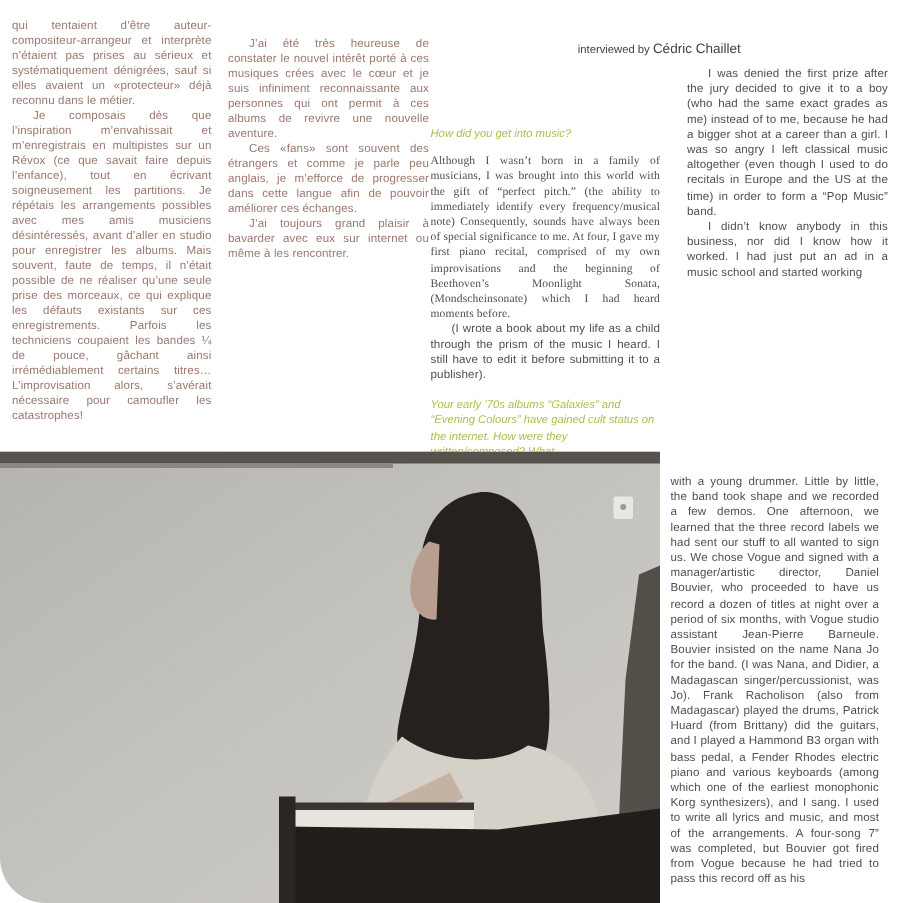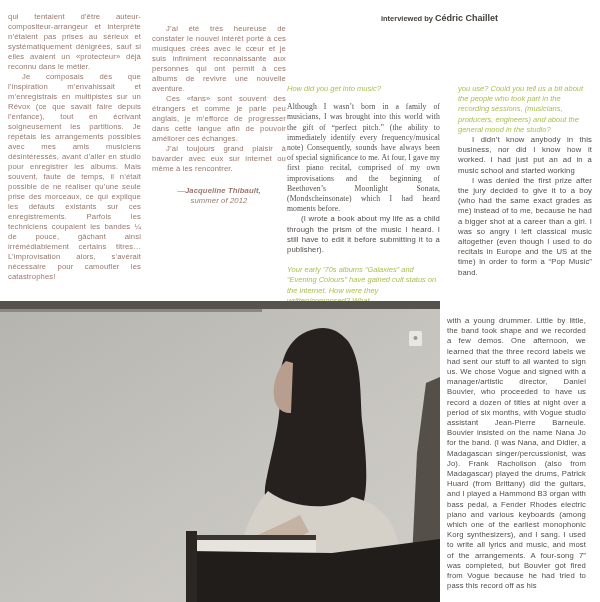--- a/index.html
+++ b/index.html
@@ -1,81 +1,76 @@
 <!DOCTYPE html>
 <html><head>
 <meta charset="utf-8">
 <style>
   html,body{margin:0;padding:0;}
   body{
     width:600px;height:602px;background:#ffffff;
     font-family:"Liberation Sans", sans-serif;
     -webkit-font-smoothing:antialiased;
   }
-  .page{position:relative;width:600px;height:602px;background:#ffffff;overflow:hidden;}
+  .page{position:relative;width:600px;height:602px;background:#ffffff;overflow:hidden;border-radius:30px;}
   .col{position:absolute;text-align:justify;}
   p{margin:0;padding:0;}
   .fr{color:#9a786e;font-size:7.7px;line-height:10px;letter-spacing:.1px;}
   .en{color:#524e4b;font-size:7.7px;line-height:10.2px;letter-spacing:.1px;}
   .q{color:#a9bf4f;font-style:italic;font-size:7.5px;line-height:10.2px;text-align:left;margin-top:40px;}
   .ind{text-indent:14px;}
   .gap-s{margin-top:8px;font-family:Liberation Serif, serif;}
   .gap-m{margin-top:10px;}
   .col-a{left:8px;top:12px;width:133px;}
   .col-b{left:152px;top:24px;width:134px;}
   .col-c{left:287px;top:44px;width:153px;}
   .col-d{left:458px;top:44px;width:134px;}
   .col-e{left:447px;top:316px;width:139px;}
   .header{position:absolute;left:287px;top:10px;width:305px;text-align:center;color:#38332f;}
   .header .title{font-weight:bold;font-size:10px;letter-spacing:.2px;}
-  .header .byline{font-size:7.5px;margin-top:3px;color:#45403c;font-weight:bold;}
+  .header .byline{font-size:7.5px;margin-top:17px;color:#45403c;}
   .header .byline .name{font-size:9px;}
   .signature{margin-top:12px;text-align:center;font-style:italic;text-indent:0;}
   .signature .sig-name{font-weight:bold;}
   .photo{position:absolute;left:0;top:301px;width:440px;height:301px;}
   .photo svg{display:block;width:440px;height:301px;}
 </style>
 </head>
 <body>
 
 <div class="page">
 
   <div class="col col-a fr">
     <p>qui tentaient d’être auteur-compositeur-arrangeur et interprète n’étaient pas prises au sérieux et systématiquement dénigrées, sauf si elles avaient un «protecteur» déjà reconnu dans le métier.</p>
     <p class="ind">Je composais dès que l’inspiration m’envahissait et m’enregistrais en multipistes sur un Révox (ce que savait faire depuis l’enfance), tout en écrivant soigneusement les partitions. Je répétais les arrangements possibles avec mes amis musiciens désintéressés, avant d’aller en studio pour enregistrer les albums. Mais souvent, faute de temps, il n’était possible de ne réaliser qu’une seule prise des morceaux, ce qui explique les défauts existants sur ces enregistrements. Parfois les techniciens coupaient les bandes ¼ de pouce, gâchant ainsi irrémédiablement certains titres… L’improvisation alors, s’avérait nécessaire pour camoufler les catastrophes!</p>
   </div>
 
   <div class="col col-b fr">
     <p class="ind">J’ai été très heureuse de constater le nouvel intérêt porté à ces musiques crées avec le cœur et je suis infiniment reconnaissante aux personnes qui ont permit à ces albums de revivre une nouvelle aventure.</p>
     <p class="ind">Ces «fans» sont souvent des étrangers et comme je parle peu anglais, je m’efforce de progresser dans cette langue afin de pouvoir améliorer ces échanges.</p>
     <p class="ind">J’ai toujours grand plaisir à bavarder avec eux sur internet ou même à les rencontrer.</p>
-    <div class="signature">
-      <div class="sig-name">—Jacqueline Thibault,</div>
-      <div>summer of 2012</div>
-    </div>
   </div>
 
   <div class="header">
     <div class="byline">
       <span>interviewed by</span>
       <span class="name">Cédric Chaillet</span>
     </div>
   </div>
 
   <div class="col col-c">
     <p class="q">How did you get into music?</p>
     <p class="en gap-s">Although I wasn’t born in a family of musicians, I was brought into this world with the gift of “perfect pitch.” (the ability to immediately identify every frequency/musical note) Consequently, sounds have always been of special significance to me. At four, I gave my first piano recital, comprised of my own improvisations and the beginning of Beethoven’s Moonlight Sonata, (Mondscheinsonate) which I had heard moments before.</p>
     <p class="en ind">(I wrote a book about my life as a child through the prism of the music I heard. I still have to edit it before submitting it to a publisher).</p>
     <p class="q gap-m">Your early ’70s albums “Galaxies” and “Evening Colours” have gained cult status on the internet. How were they written/composed? What instruments/equipment did</p>
   </div>
 
   <div class="col col-d">
-    <p class="q">you use? Could you tell us a bit about the people who took part in the recording sessions, (musicians, producers, engineers) and about the general mood in the studio?</p>
+    <p class="en ind">I was denied the first prize after the jury decided to give it to a boy (who had the same exact grades as me) instead of to me, because he had a bigger shot at a career than a girl. I was so angry I left classical music altogether (even though I used to do recitals in Europe and the US at the time) in order to form a “Pop Music” band.</p>
     <p class="en ind">I didn’t know anybody in this business, nor did I know how it worked. I had just put an ad in a music school and started working</p>
-    <p class="en ind">I was denied the first prize after the jury decided to give it to a boy (who had the same exact grades as me) instead of to me, because he had a bigger shot at a career than a girl. I was so angry I left classical music altogether (even though I used to do recitals in Europe and the US at the time) in order to form a “Pop Music” band.</p>
   </div>
 
   <div class="photo">
     <svg viewBox="0 0 440 301" xmlns="http://www.w3.org/2000/svg" role="img">
       <defs>
         <linearGradient id="wall" x1="0" y1="0" x2="1" y2="1">
           <stop offset="0" stop-color="#b6b4af"></stop>
           <stop offset="0.55" stop-color="#c6c4bf"></stop>
           <stop offset="1" stop-color="#d0cdc7"></stop>
         </linearGradient>

